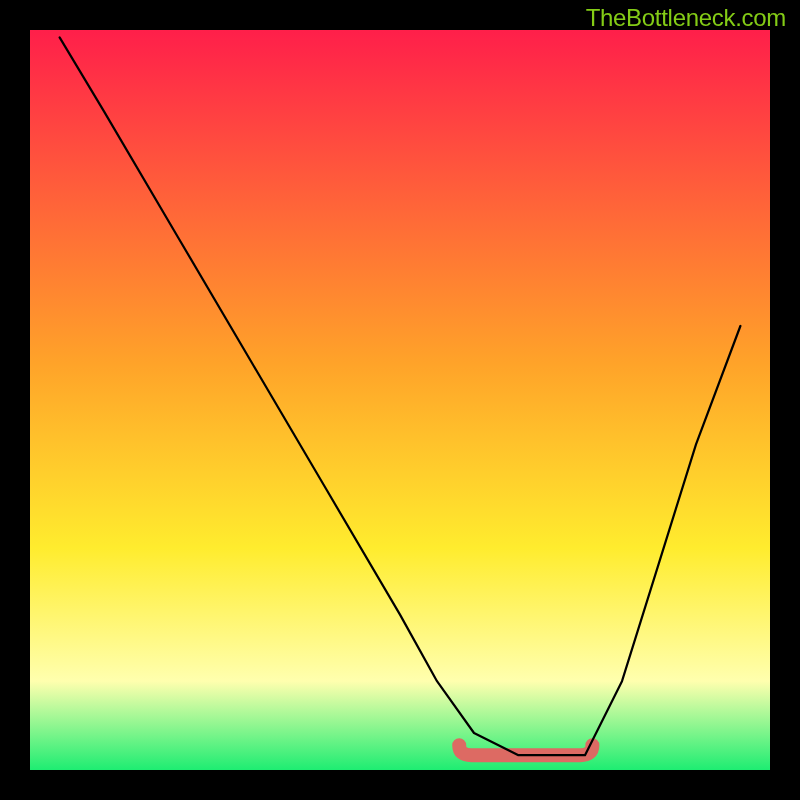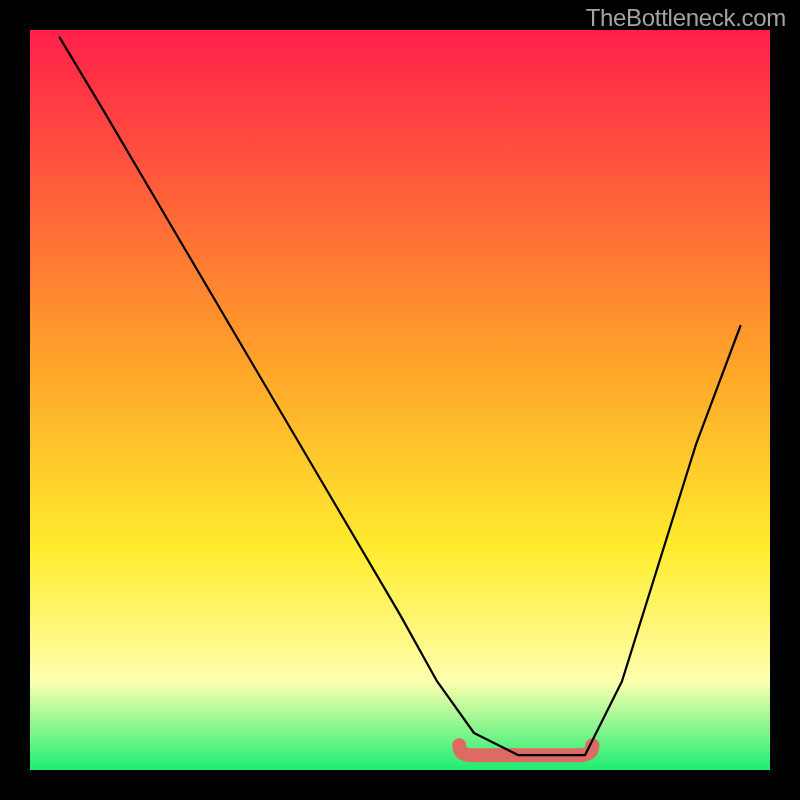--- a/index.html
+++ b/index.html
@@ -21,21 +21,21 @@
     inset: 0;
     border: 30px solid #000;
     box-sizing: border-box;
     pointer-events: none;
     z-index: 40;
   }
   .watermark {
     position: absolute;
     top: 4px;
     right: 14px;
-    color: #a3a3a3;
+    color: #84cc16;
     font-size: 24px;
     font-weight: 400;
     z-index: 60;
     letter-spacing: -0.3px;
   }
   svg {
     position: absolute;
     inset: 0;
     z-index: 10;
   }

